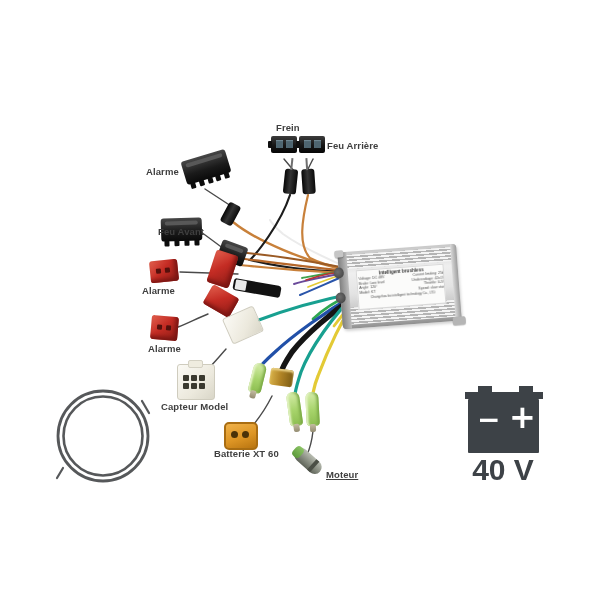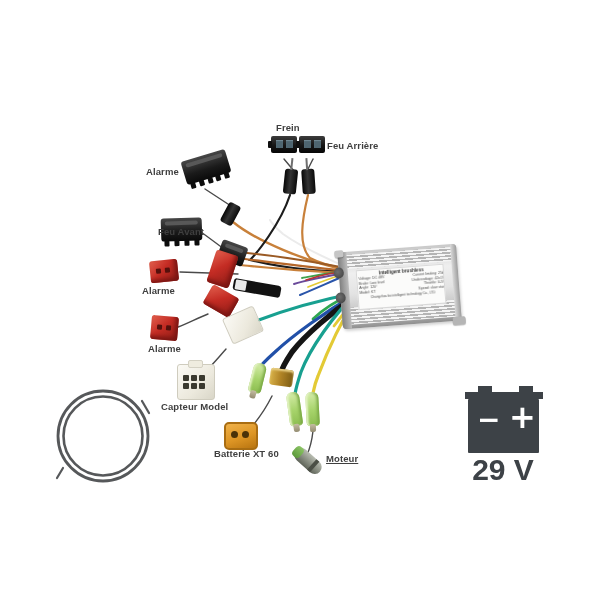--- a/index.html
+++ b/index.html
@@ -246,33 +246,33 @@
   </div>
 
   <div class="lbl" style="left:276px;top:122px;">Frein</div>
   <div class="lbl" style="left:327px;top:140px;">Feu Arrière</div>
   <div class="lbl" style="left:146px;top:166px;">Alarme</div>
   <div class="lbl" style="left:158px;top:206px;margin-top:20px;">Feu Avant</div>
   <div class="lbl" style="left:142px;top:285px;">Alarme</div>
   <div class="lbl" style="left:148px;top:343px;">Alarme</div>
   <div class="lbl" style="left:161px;top:401px;">Capteur Model</div>
   <div class="lbl" style="left:214px;top:448px;">Batterie XT 60</div>
-  <div class="lbl" style="left:326px;top:453px;text-decoration:underline;">Moteur</div>
+  <div class="lbl" style="left:326px;top:469px;text-decoration:underline;">Moteur</div>
 
   <svg class="abs" width="104" height="108" viewBox="0 0 104 108" style="left:54px;top:384px;" fill="none">
     <circle cx="49" cy="52" r="45" stroke="#56585a" stroke-width="2.8"></circle>
     <circle cx="49" cy="52" r="39.5" stroke="#56585a" stroke-width="2.6"></circle>
     <path d="M88,17 L95,29" stroke="#56585a" stroke-width="2.2" stroke-linecap="round"></path>
     <path d="M9,84 L3,94" stroke="#56585a" stroke-width="2.2" stroke-linecap="round"></path>
   </svg>
 
   <div class="battery">
     <div class="bat-term" style="left:14px;"></div>
     <div class="bat-term" style="left:55px;"></div>
     <div class="bat-bar"></div>
     <div class="bat-body">
       <span class="bat-sign bat-minus">−</span>
       <span class="bat-sign bat-plus">+</span>
     </div>
-    <div class="bat-volt">29 V</div>
+    <div class="bat-volt">40 V</div>
   </div>
 
 </div>
 
 </body></html>

